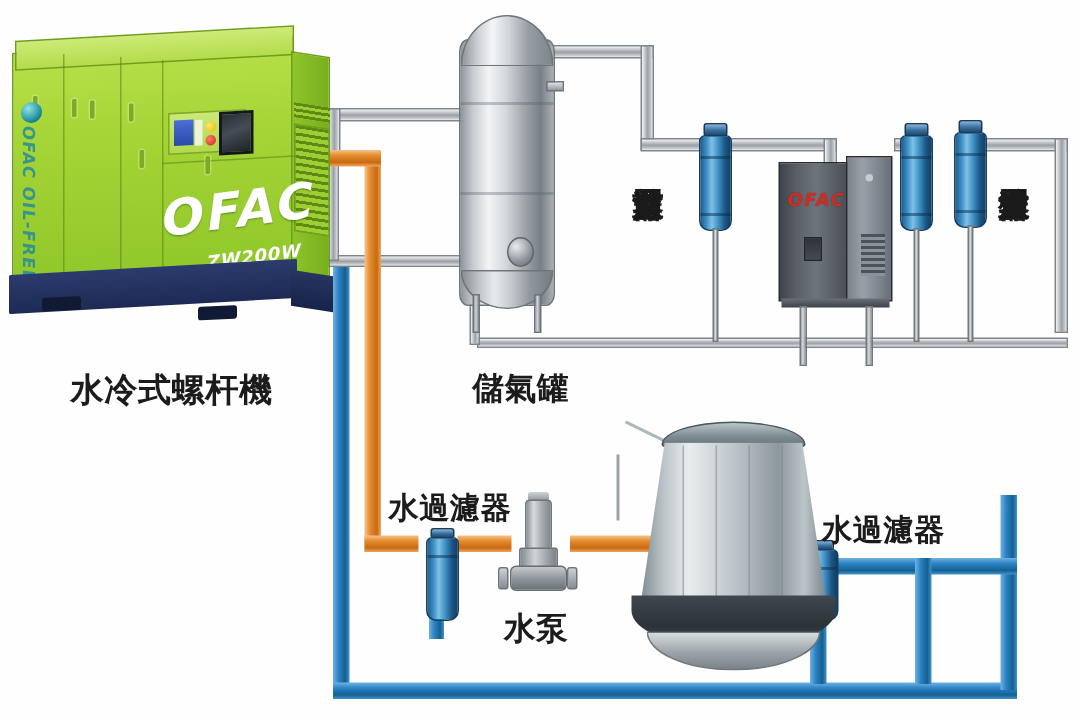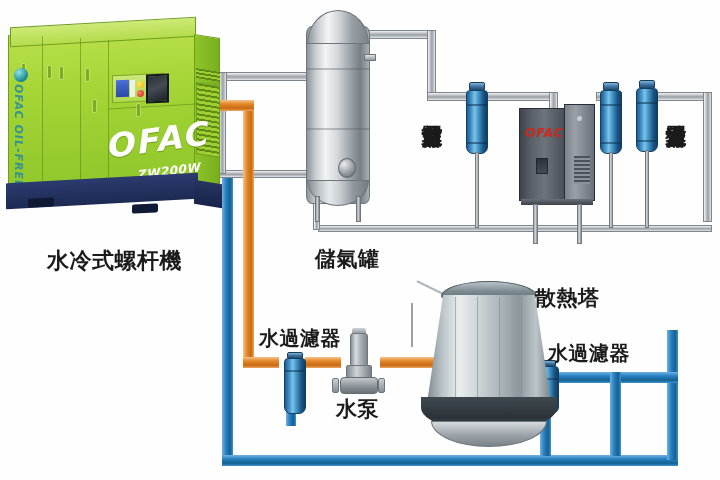--- a/index.html
+++ b/index.html
@@ -314,19 +314,18 @@
 
   <div class="lbl" style="left:315px;top:248px;font-size:21px;">儲氣罐</div>
 
   <div class="lbl vert" style="left:421px;top:108px;font-size:21px;">前置過濾器</div>
 
 
   <div class="lbl vert" style="left:665px;top:108px;font-size:21px;">後置過濾器</div>
 
   <div class="lbl" style="left:259px;top:328px;font-size:20px;">水過濾器</div>
 
-  <div class="lbl" style="left:336px;top:398px;font-size:21px;">水泵</div>
-
-  <div class="lbl" style="left:535px;top:287px;font-size:21px;">散熱塔</div>
+  <div class="lbl" style="left:336px;top:408px;font-size:21px;">水泵</div>
+
 
   <div class="lbl" style="left:548px;top:343px;font-size:20px;">水過濾器</div>
 
 </div>
 
 </body></html>

